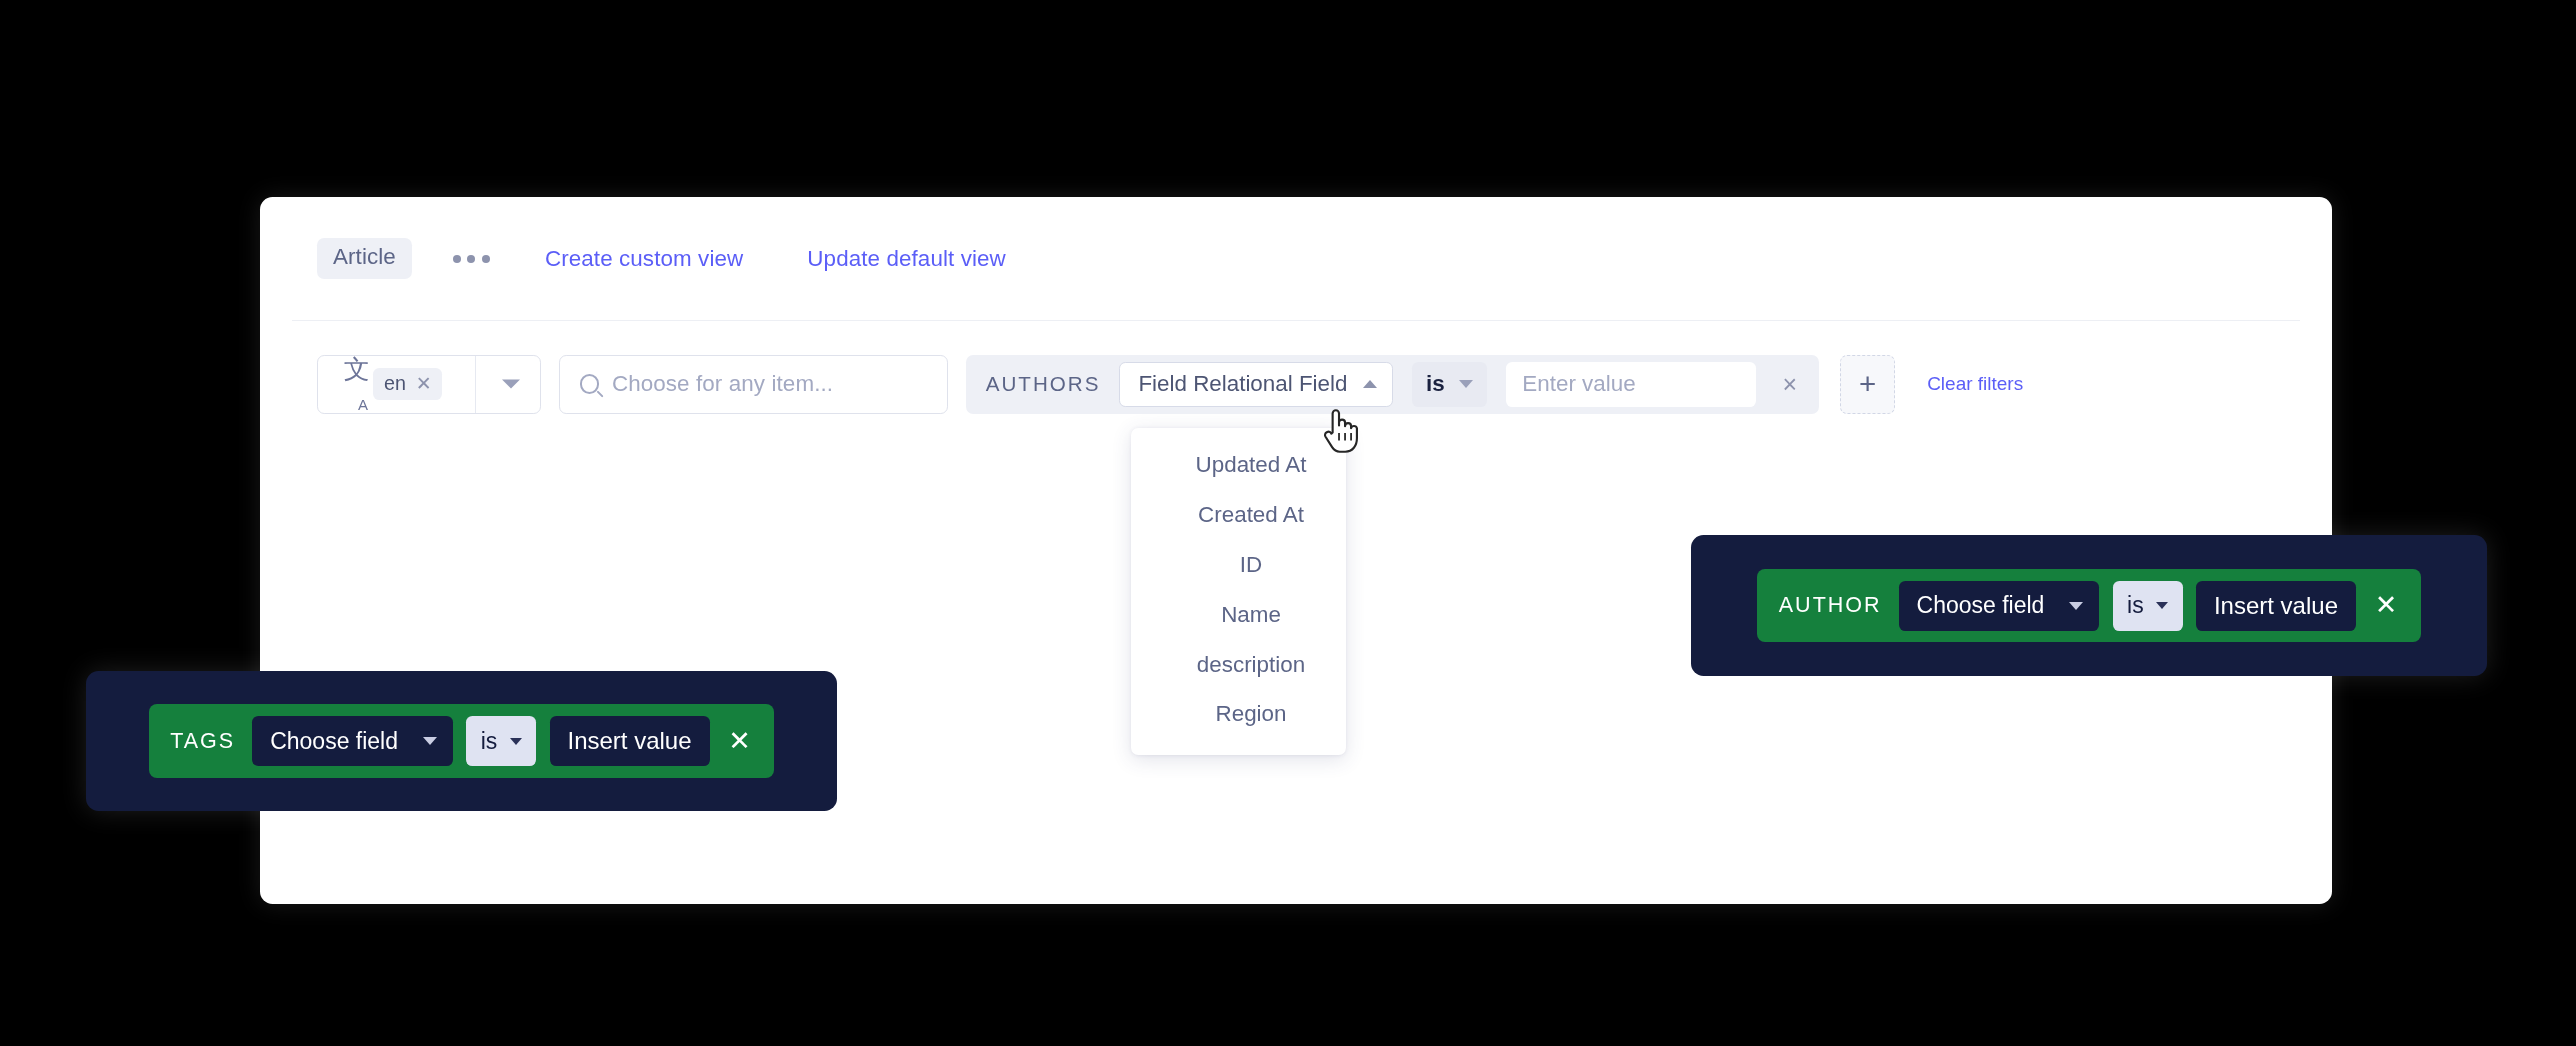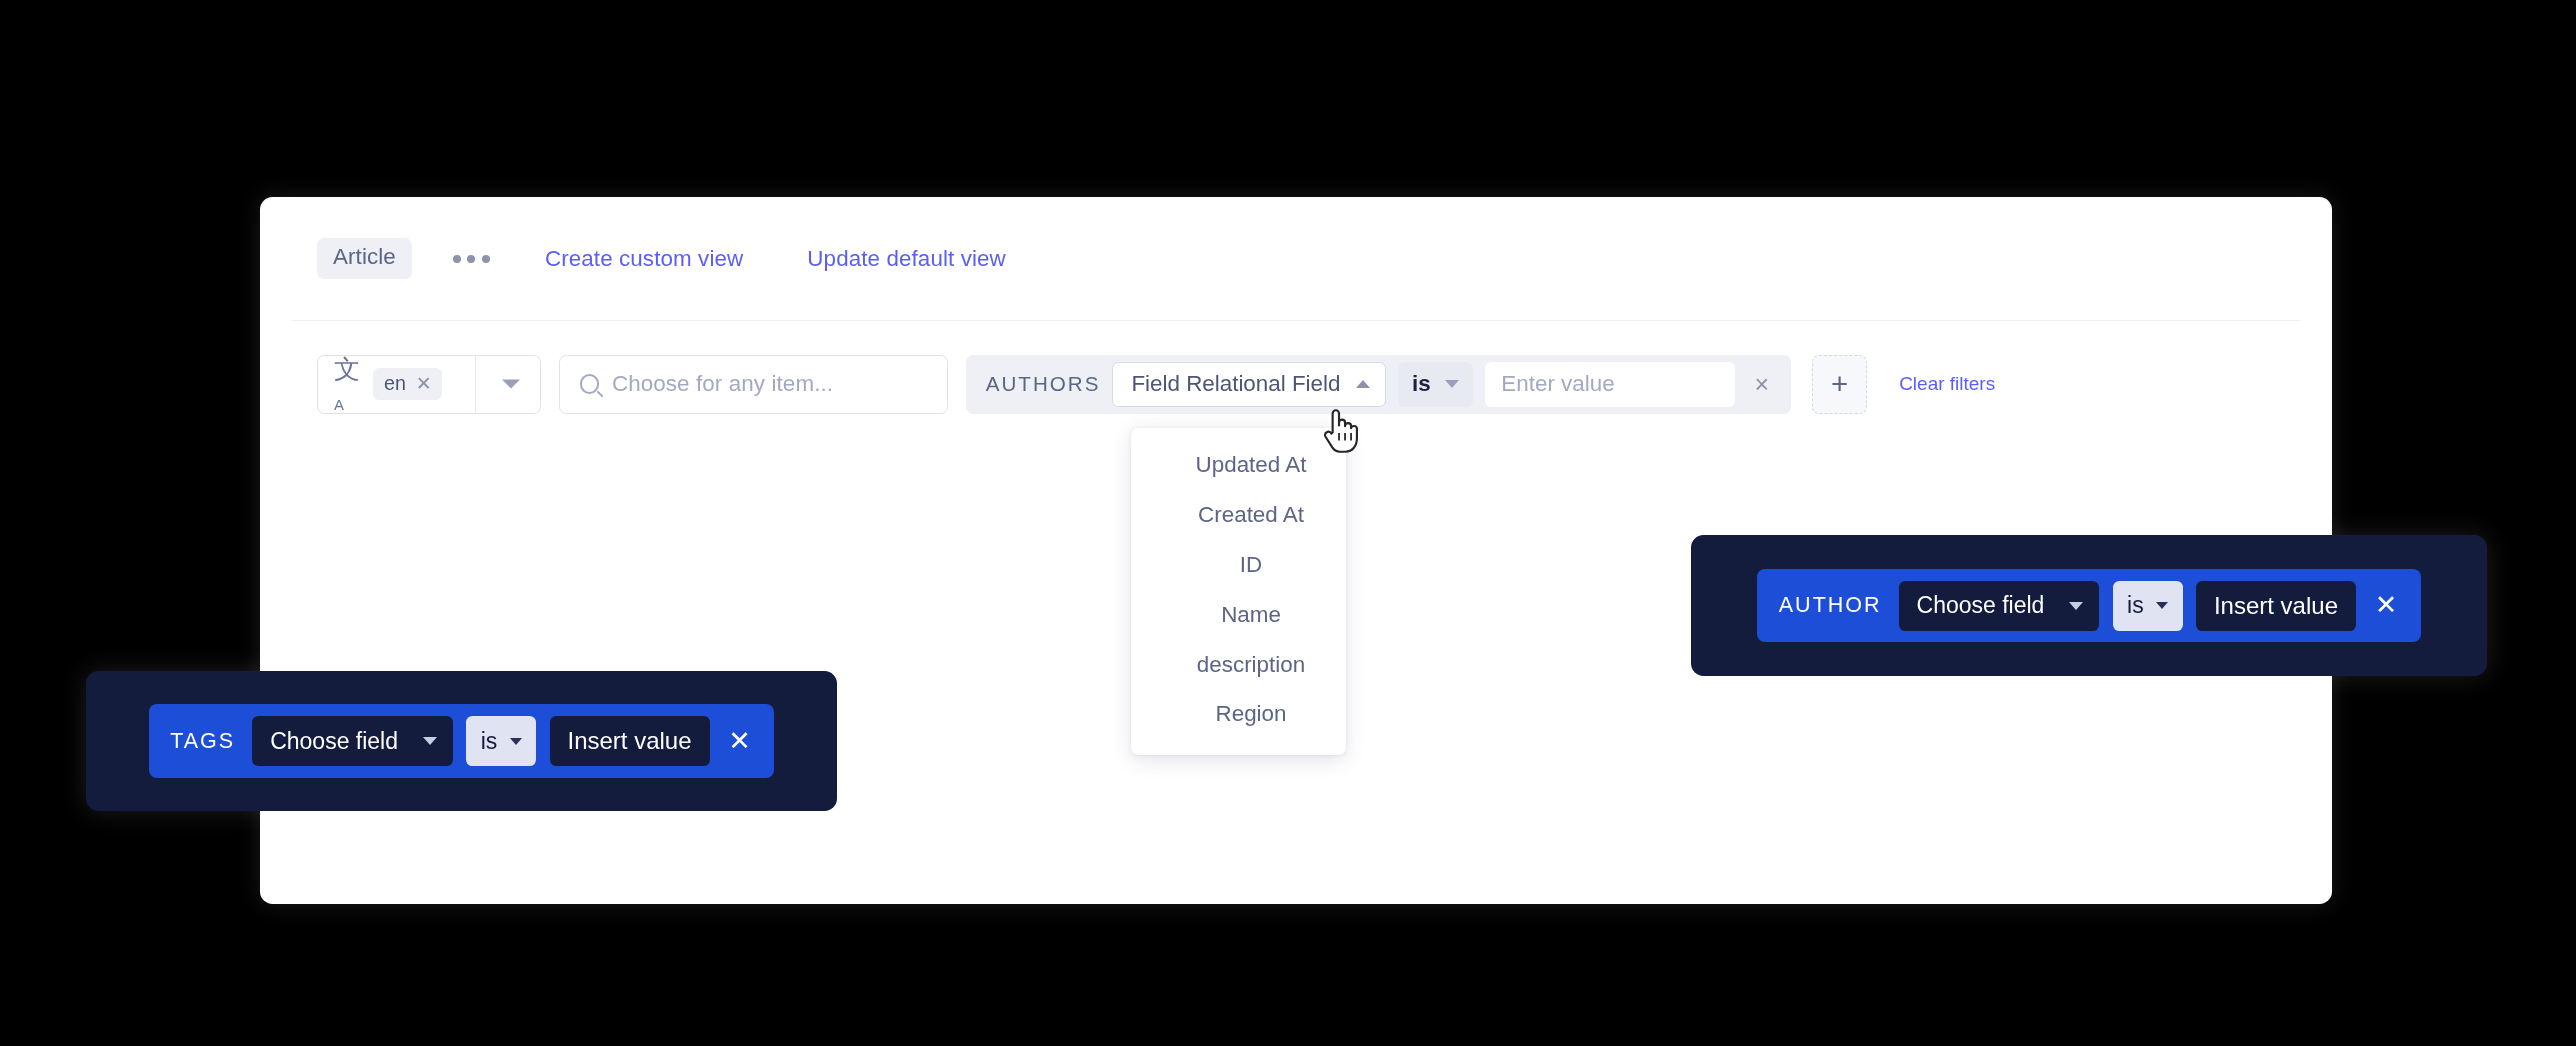--- a/index.html
+++ b/index.html
@@ -70,20 +70,21 @@
     background: #edeff4;
   }
 
   
   .filter-bar {
     position: absolute;
     left: 57px; top: 166px;
     display: flex;
     align-items: center;
     height: 42px;
+    text-align: right;
   }
 
   .locale-box {
     display: flex;
     align-items: center;
     height: 59px;
     width: 224px;
     border: 0.9px solid #dfe2ec;
     border-radius: 7.2px;
     background: #fff;
@@ -160,21 +161,21 @@
 
   
   .cond-group {
     margin-left: 18px;
     height: 59px;
     background: #eef0f6;
     border-radius: 7.2px;
     display: flex;
     align-items: center;
     padding: 0 14.3px 0 19.7px;
-    gap: 12px;
+    gap: 19px;
     position: relative;
   }
   .cond-label {
     font-size: 20.6px;
     letter-spacing: 2px;
     color: #5c6587;
     text-transform: uppercase;
   }
   .cond-select {
     height: 45px;
@@ -282,21 +283,21 @@
   .dark-panel {
     position: absolute;
     background: #141c3e;
     border-radius: 12.5px;
     display: flex;
     align-items: center;
     justify-content: center;
     box-shadow: 0 0 27px rgba(255,255,255,0.12);
   }
   .dark-inner {
-    background: #1d4ed8;
+    background: #15803d;
     border-radius: 8px;
     display: flex;
     align-items: center;
     gap: 13.4px;
     padding: 11.6px 14.3px;
   }
   .dk-label {
     font-size: 21.5px;
     letter-spacing: 2px;
     color: #ffffff;

